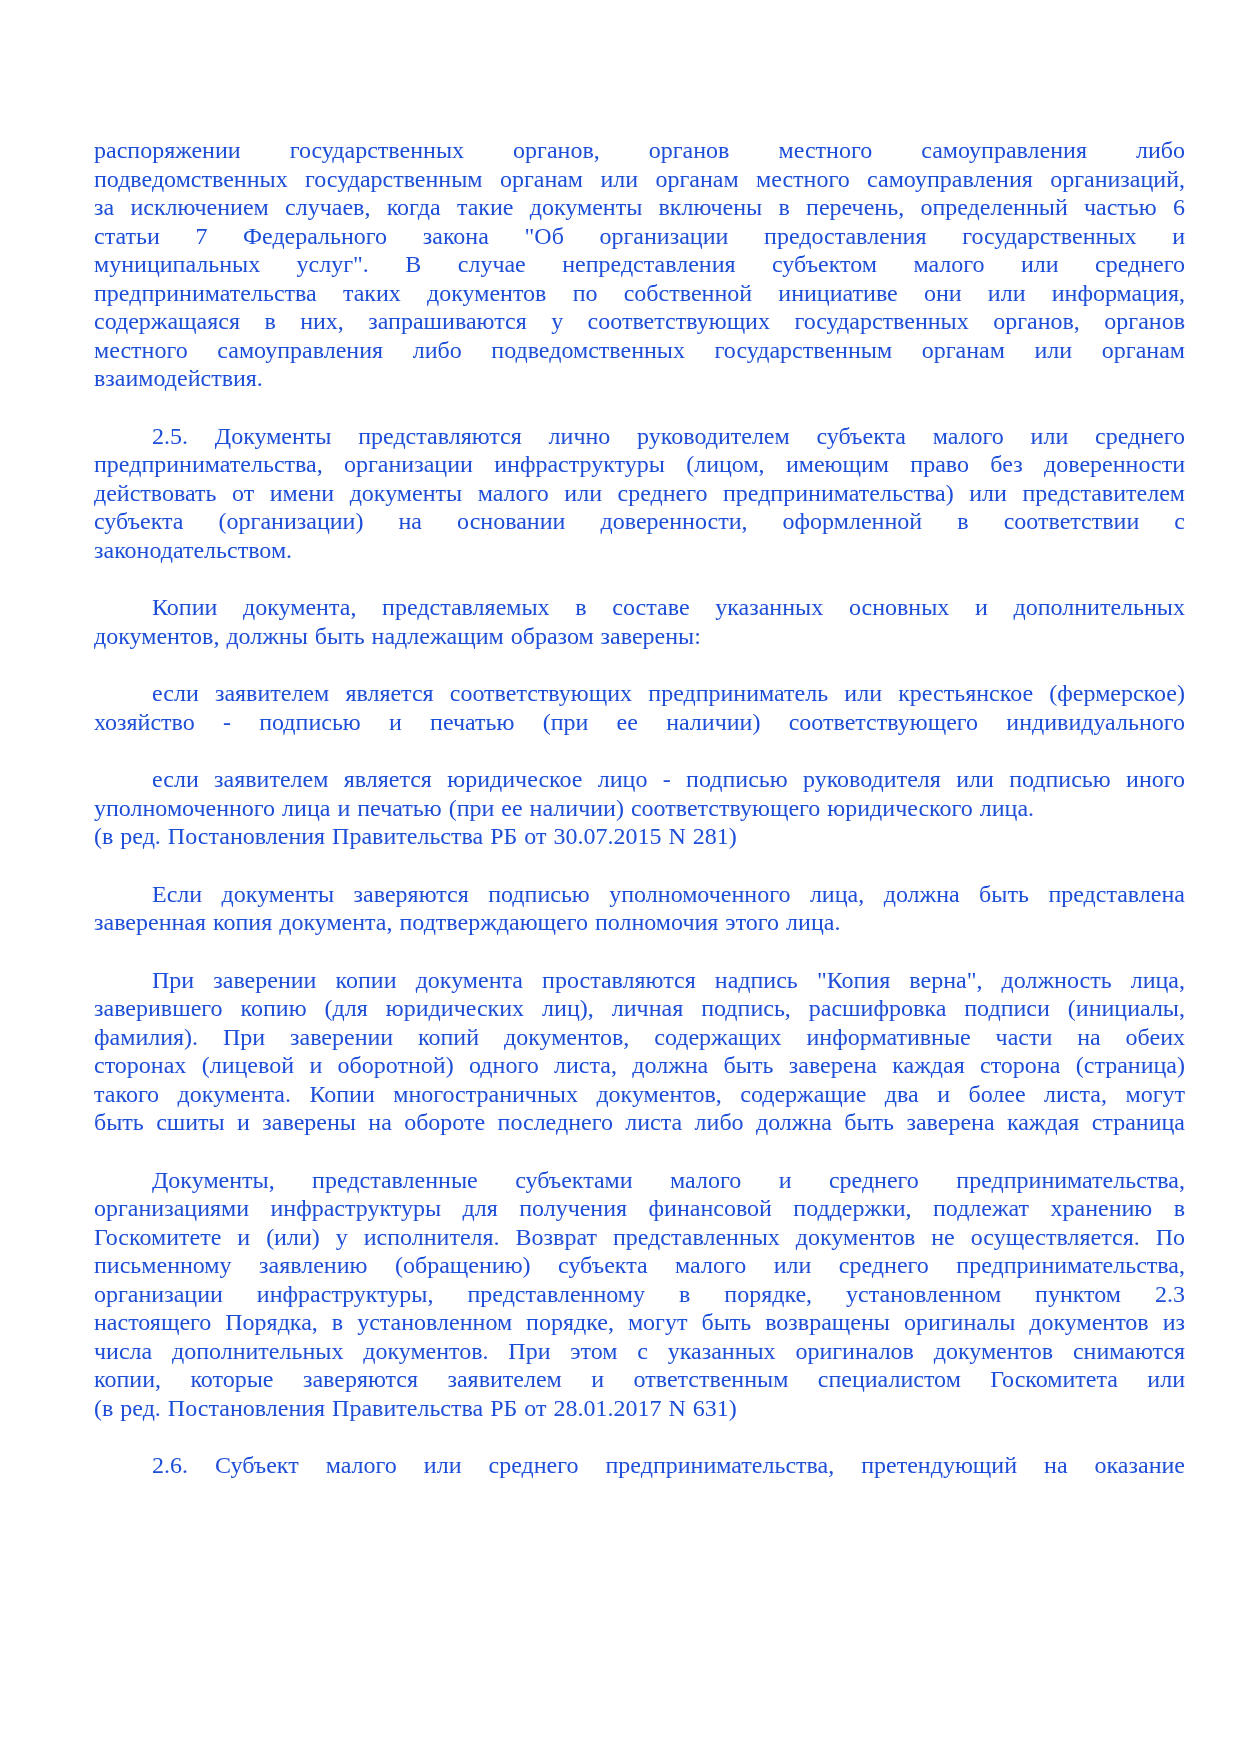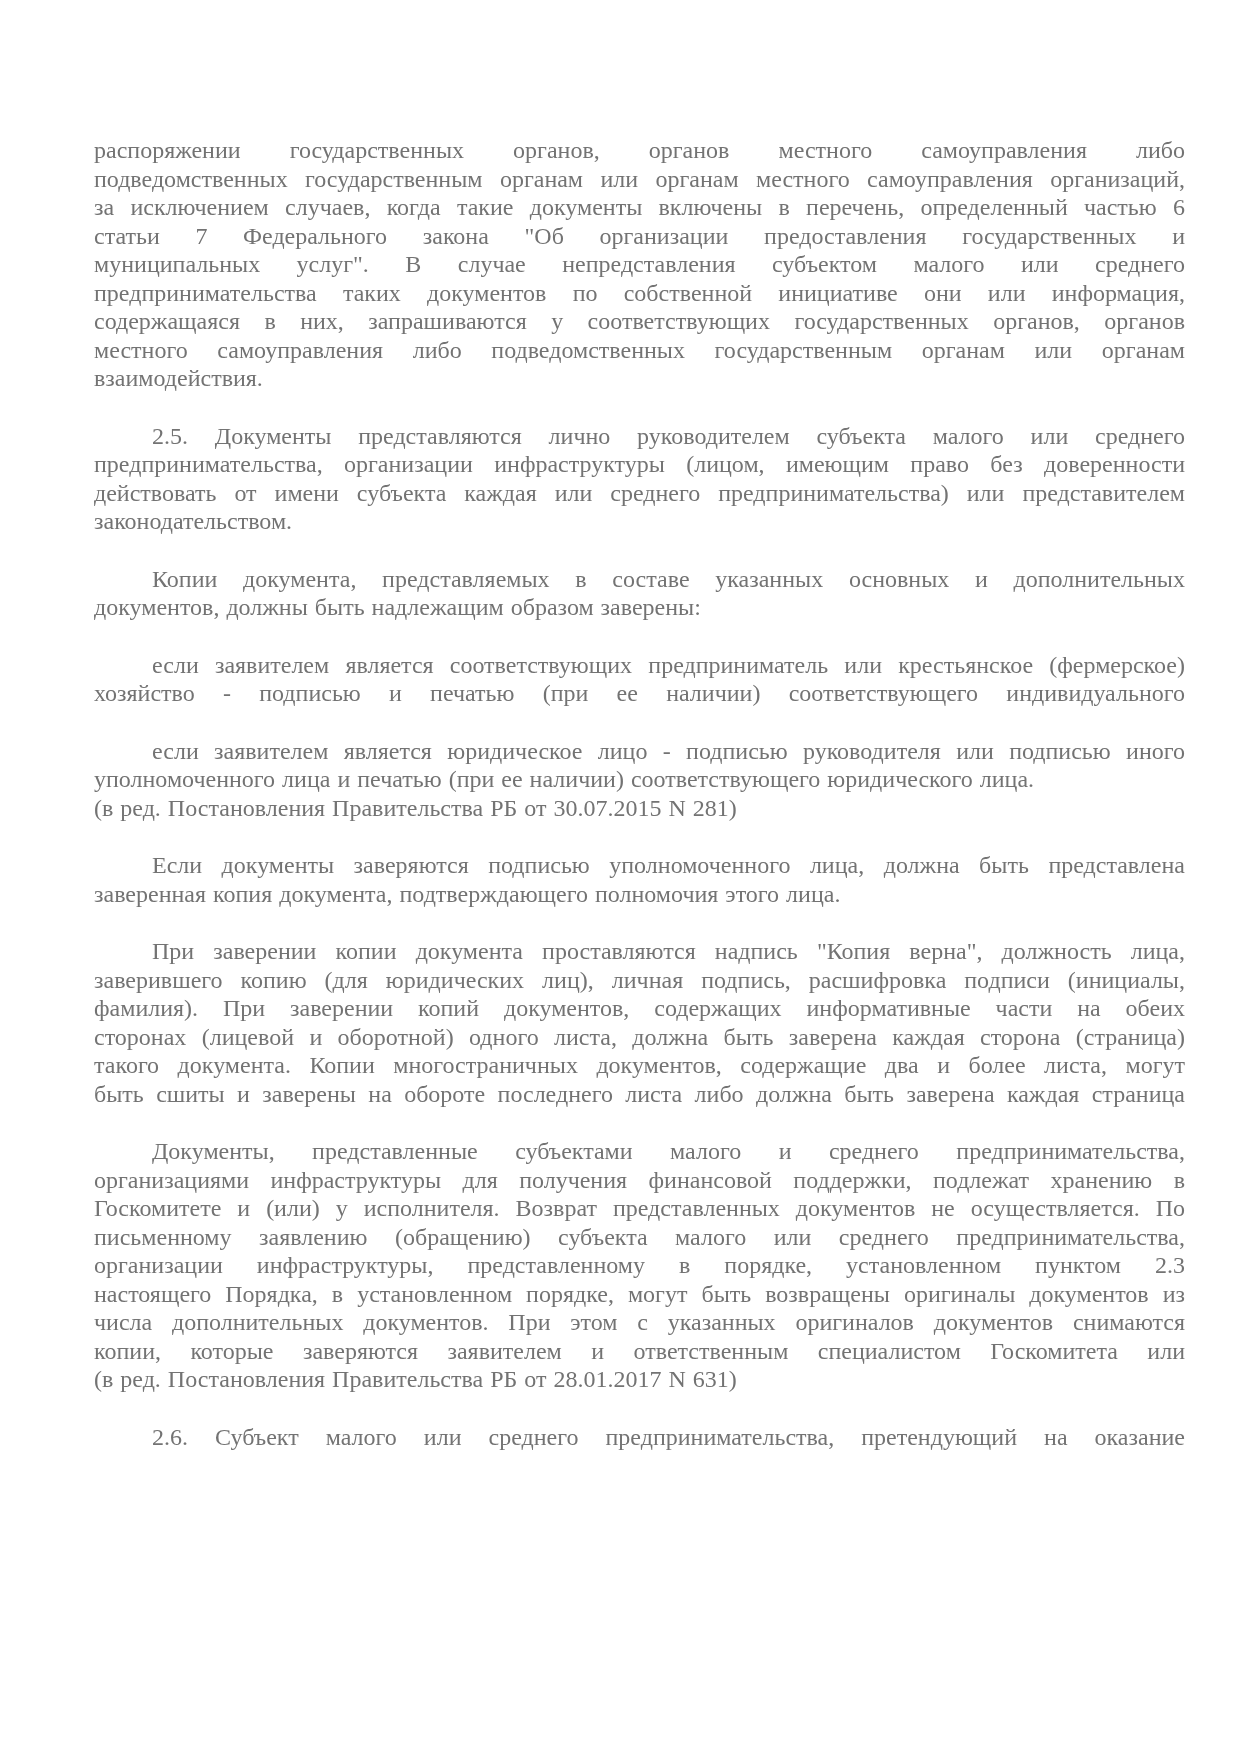--- a/index.html
+++ b/index.html
@@ -31,37 +31,38 @@
     text-align-last: left;
   }
   .line.indent {
     text-indent: 58px;
     margin-top: 24px;
   }
 </style>
 </head>
 <body>
 
-<main class="page" style="background: rgb(255, 255, 255); color: #737373;">
+<main class="page" style="background: rgb(255, 255, 255); color: #1d4ed8;">
   <div>
       <div class="paragraph">
         <div class="line">распоряжении государственных органов, органов местного самоуправления либо</div>
         <div class="line">подведомственных государственным органам или органам местного самоуправления организаций,</div>
         <div class="line">за исключением случаев, когда такие документы включены в перечень, определенный частью 6</div>
         <div class="line">статьи 7 Федерального закона "Об организации предоставления государственных и</div>
         <div class="line">муниципальных услуг". В случае непредставления субъектом малого или среднего</div>
         <div class="line">предпринимательства таких документов по собственной инициативе они или информация,</div>
         <div class="line">содержащаяся в них, запрашиваются у соответствующих государственных органов, органов</div>
         <div class="line">местного самоуправления либо подведомственных государственным органам или органам</div>
         <div class="line last">взаимодействия.</div>
       </div>
       <div class="paragraph gap">
         <div class="line indent">2.5. Документы представляются лично руководителем субъекта малого или среднего</div>
         <div class="line">предпринимательства, организации инфраструктуры (лицом, имеющим право без доверенности</div>
-        <div class="line">действовать от имени субъекта каждая или среднего предпринимательства) или представителем</div>
+        <div class="line">действовать от имени документы малого или среднего предпринимательства) или представителем</div>
+        <div class="line">субъекта (организации) на основании доверенности, оформленной в соответствии с</div>
         <div class="line last">законодательством.</div>
       </div>
       <div class="paragraph gap">
         <div class="line indent">Копии документа, представляемых в составе указанных основных и дополнительных</div>
         <div class="line last">документов, должны быть надлежащим образом заверены:</div>
       </div>
       <div class="paragraph gap">
         <div class="line indent">если заявителем является соответствующих предприниматель или крестьянское (фермерское)</div>
         <div class="line">хозяйство - подписью и печатью (при ее наличии) соответствующего индивидуального</div>
       </div>

